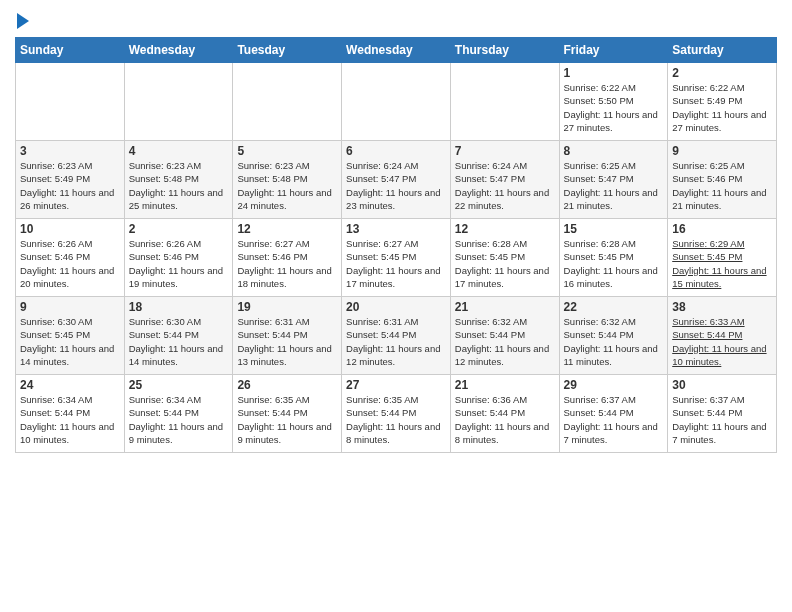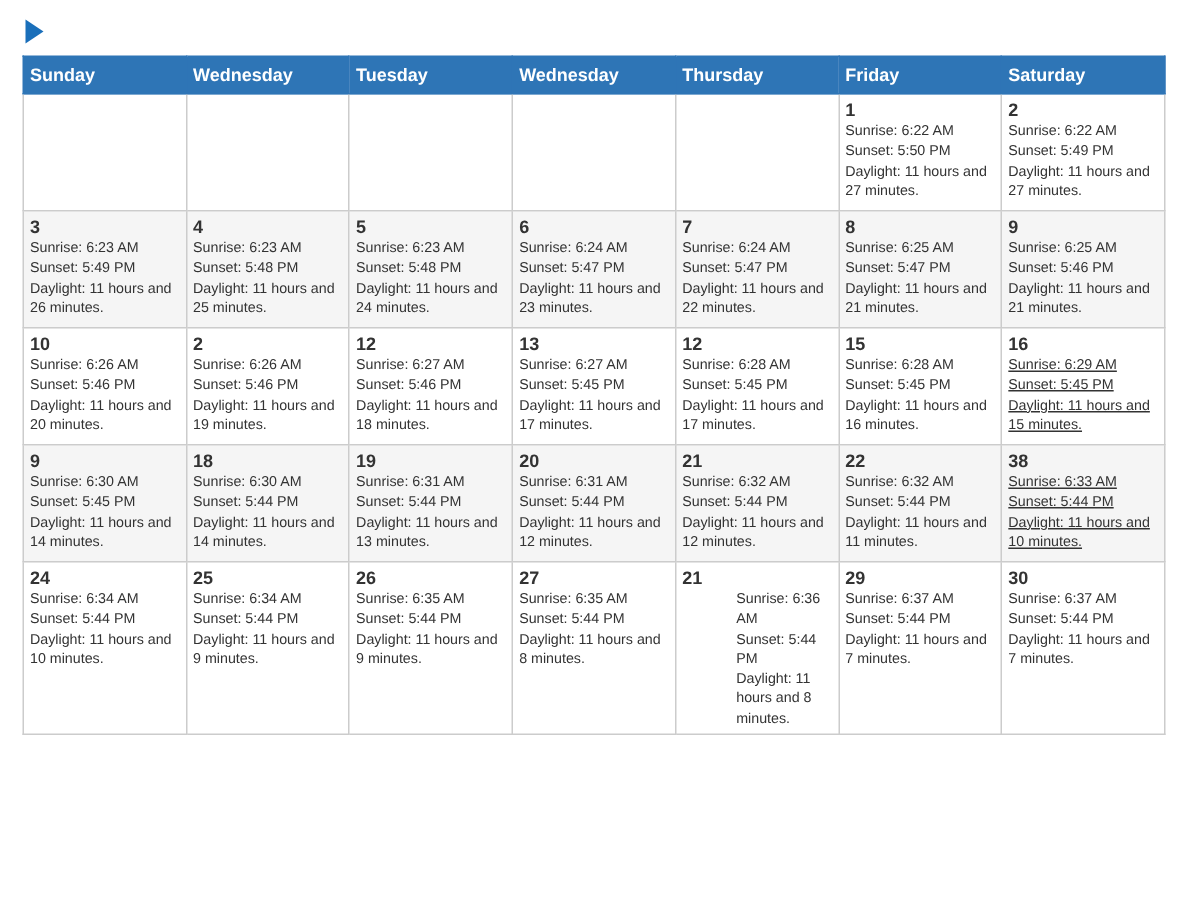--- a/index.html
+++ b/index.html
@@ -303,21 +303,21 @@
 Daylight: 11 hours and 9 minutes.</div>
           </td>
           <td>
             <span class="day-number">27</span>
             <div class="day-info" style="white-space: pre-line;">Sunrise: 6:35 AM
 Sunset: 5:44 PM
 Daylight: 11 hours and 8 minutes.</div>
           </td>
           <td>
             <span class="day-number">21</span>
-            <div class="day-info" style="white-space: pre-line; margin-left: 36px;">Sunrise: 6:36 AM
+            <div class="day-info" style="white-space: pre-line;">Sunrise: 6:36 AM
 Sunset: 5:44 PM
 Daylight: 11 hours and 8 minutes.</div>
           </td>
           <td>
             <span class="day-number">29</span>
             <div class="day-info" style="white-space: pre-line;">Sunrise: 6:37 AM
 Sunset: 5:44 PM
 Daylight: 11 hours and 7 minutes.</div>
           </td>
           <td>

